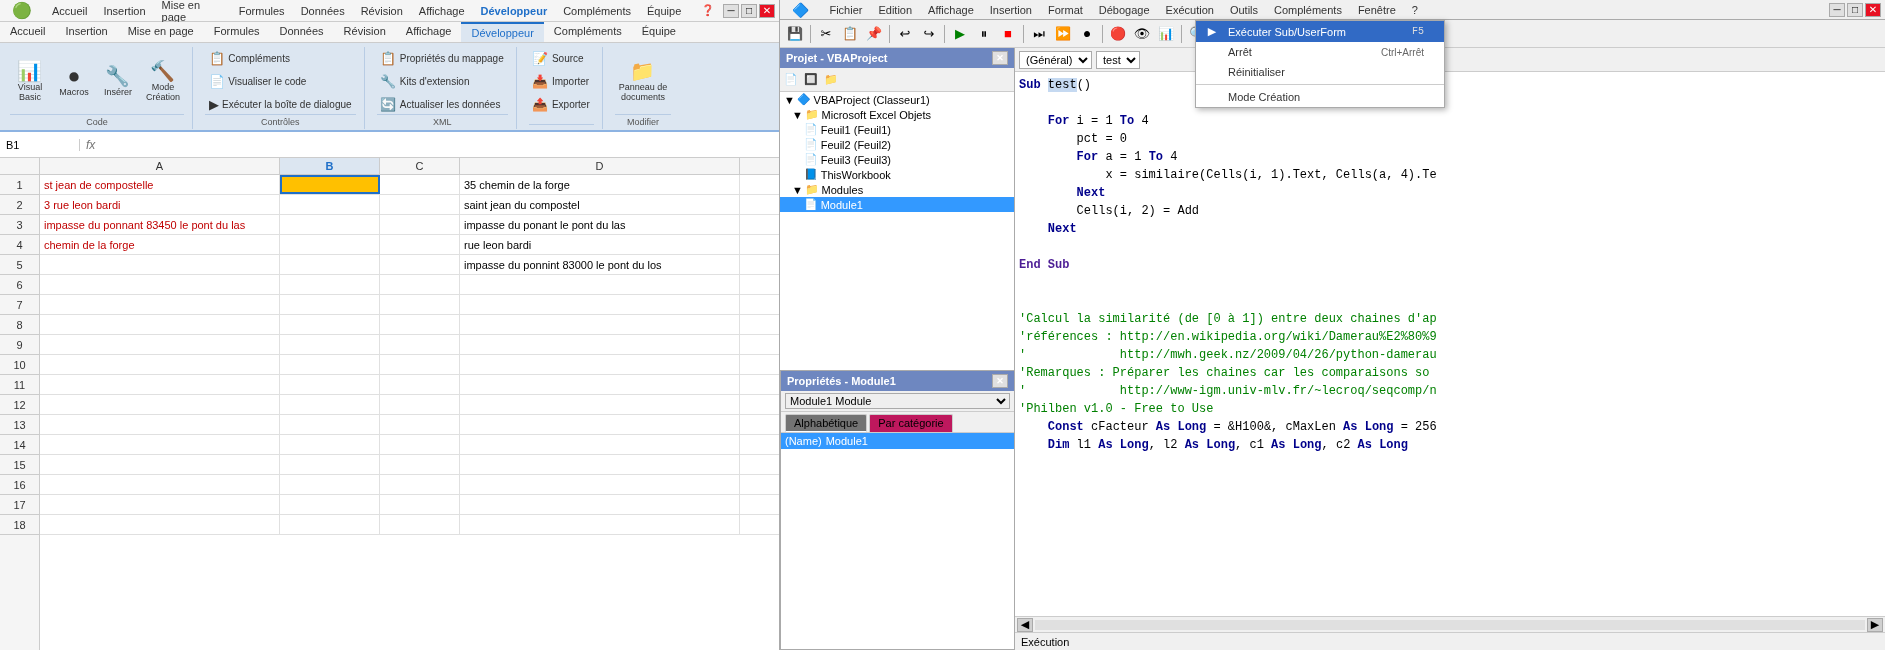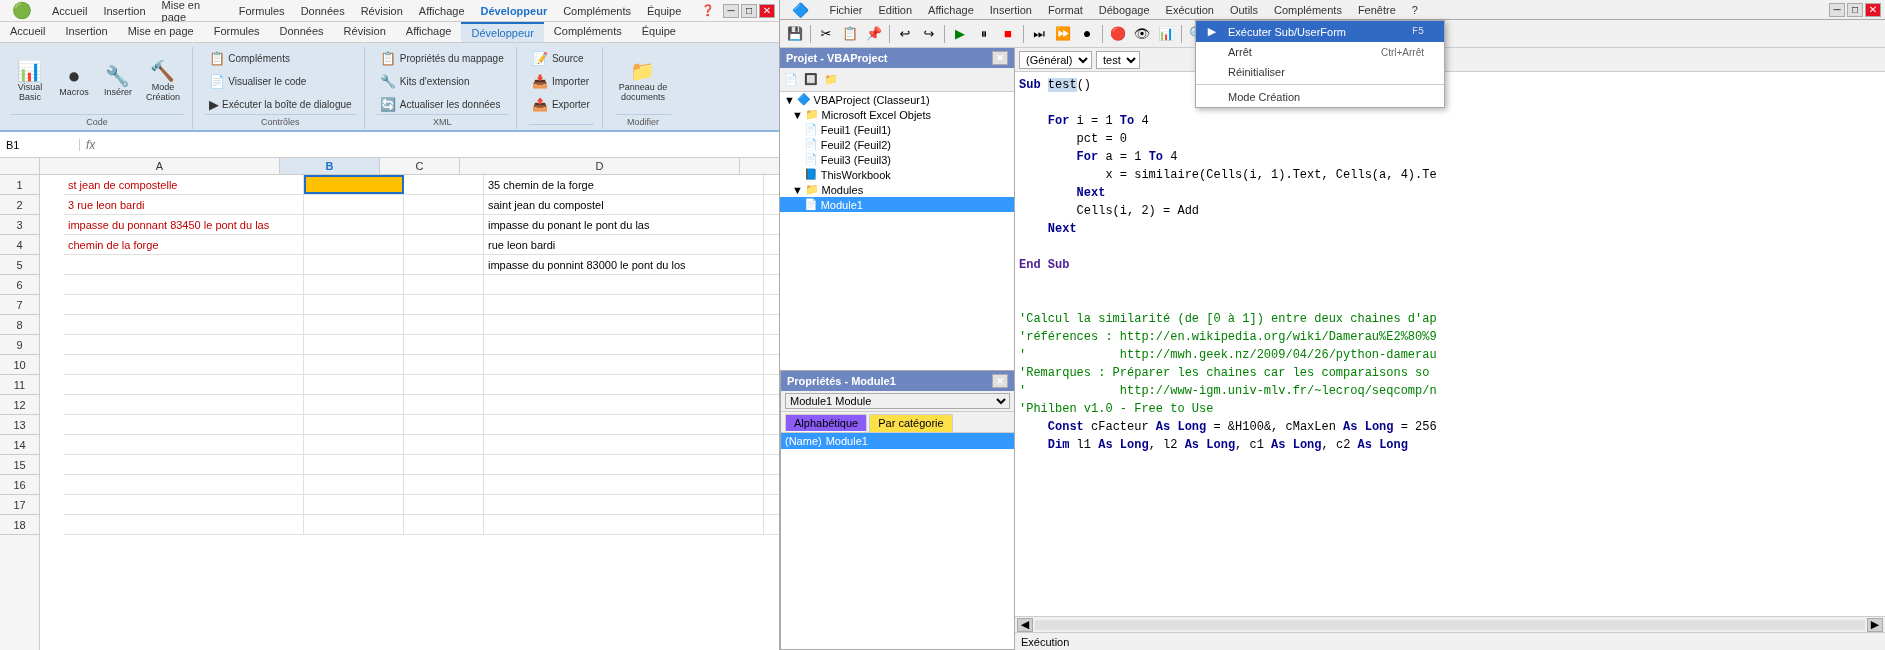--- a/index.html
+++ b/index.html
@@ -38,21 +38,21 @@
     .spreadsheet { flex: 1; overflow: hidden; display: flex; flex-direction: column; }
     .sheet-header { display: flex; background: #f5f5f5; border-bottom: 1px solid #ccc; }
     .corner-cell { width: 40px; min-width: 40px; border-right: 1px solid #ccc; background: #f5f5f5; }
     .col-header { border-right: 1px solid #ccc; text-align: center; font-size: 11px; color: #333; padding: 2px 0; background: #f5f5f5; cursor: pointer; }
     .col-header.selected { background: #dce6f1; color: #1f6fc8; font-weight: bold; }
 
     .sheet-body { display: flex; flex: 1; }
     .row-headers { display: flex; flex-direction: column; width: 40px; min-width: 40px; background: #f5f5f5; border-right: 1px solid #ccc; }
     .row-header { border-bottom: 1px solid #ccc; text-align: center; font-size: 11px; color: #333; cursor: pointer; display: flex; align-items: center; justify-content: center; }
 
-    .grid { flex: 1; display: flex; flex-direction: column; overflow: hidden; margin-left: 24px; }
+    .grid { flex: 1; display: flex; flex-direction: column; overflow: hidden; }
     .grid-row { display: flex; border-bottom: 1px solid #e0e0e0; }
     .grid-cell { border-right: 1px solid #e0e0e0; padding: 1px 4px; font-size: 11px; overflow: hidden; white-space: nowrap; display: flex; align-items: center; }
 
     
     .vba-side { position: absolute; left: 780px; top: 0; width: 1105px; height: 650px; background: #f0f0f0; display: flex; flex-direction: column; }
 
     
     .vba-menubar { background: #f0f0f0; border-bottom: 1px solid #aaa; display: flex; align-items: center; height: 20px; padding: 0 4px; }
     .vba-menubar span { padding: 2px 8px; font-size: 11px; cursor: pointer; color: #333; }
 
@@ -72,22 +72,22 @@
 
     .tree-item { display: flex; align-items: center; padding: 1px 0; cursor: pointer; white-space: nowrap; }
     .tree-item.selected { background: #3399ff; color: #fff; }
     .tree-indent { display: inline-block; }
     .tree-icon { margin-right: 2px; font-size: 11px; }
     .tree-label { font-size: 11px; }
 
     
     .properties-panel { width: 235px; border-right: 1px solid #aaa; display: flex; flex-direction: column; }
     .props-tabs { display: flex; background: #f0f0f0; border-bottom: 1px solid #ccc; padding: 2px 4px 0; gap: 2px; }
-    .props-tab { padding: 2px 8px; font-size: 11px; cursor: pointer; border: 1px solid #ccc; border-bottom: none; background: #fde047; border-radius: 2px 2px 0 0; }
-    .props-tab.active { background: #8b5cf6; border-bottom: 1px solid #fff; }
+    .props-tab { padding: 2px 8px; font-size: 11px; cursor: pointer; border: 1px solid #ccc; border-bottom: none; background: #be185d; border-radius: 2px 2px 0 0; }
+    .props-tab.active { background: #737373; border-bottom: 1px solid #fff; }
     .props-content { flex: 1; background: #fff; overflow: auto; }
     .props-name-row { background: #3399ff; color: #fff; padding: 2px 4px; font-size: 11px; display: flex; gap: 4px; }
 
     
     .code-area { flex: 1; display: flex; flex-direction: column; }
     .code-toolbar { background: #f0f0f0; border-bottom: 1px solid #ccc; display: flex; align-items: center; padding: 1px 4px; height: 24px; gap: 4px; }
     .code-select { font-size: 11px; border: 1px solid #aaa; background: #fff; padding: 1px 2px; }
     .code-editor { flex: 1; background: #fff; overflow: auto; font-family: 'Courier New', monospace; font-size: 12px; padding: 4px; position: relative; }
     .code-line { white-space: pre; line-height: 1.5; }
 

